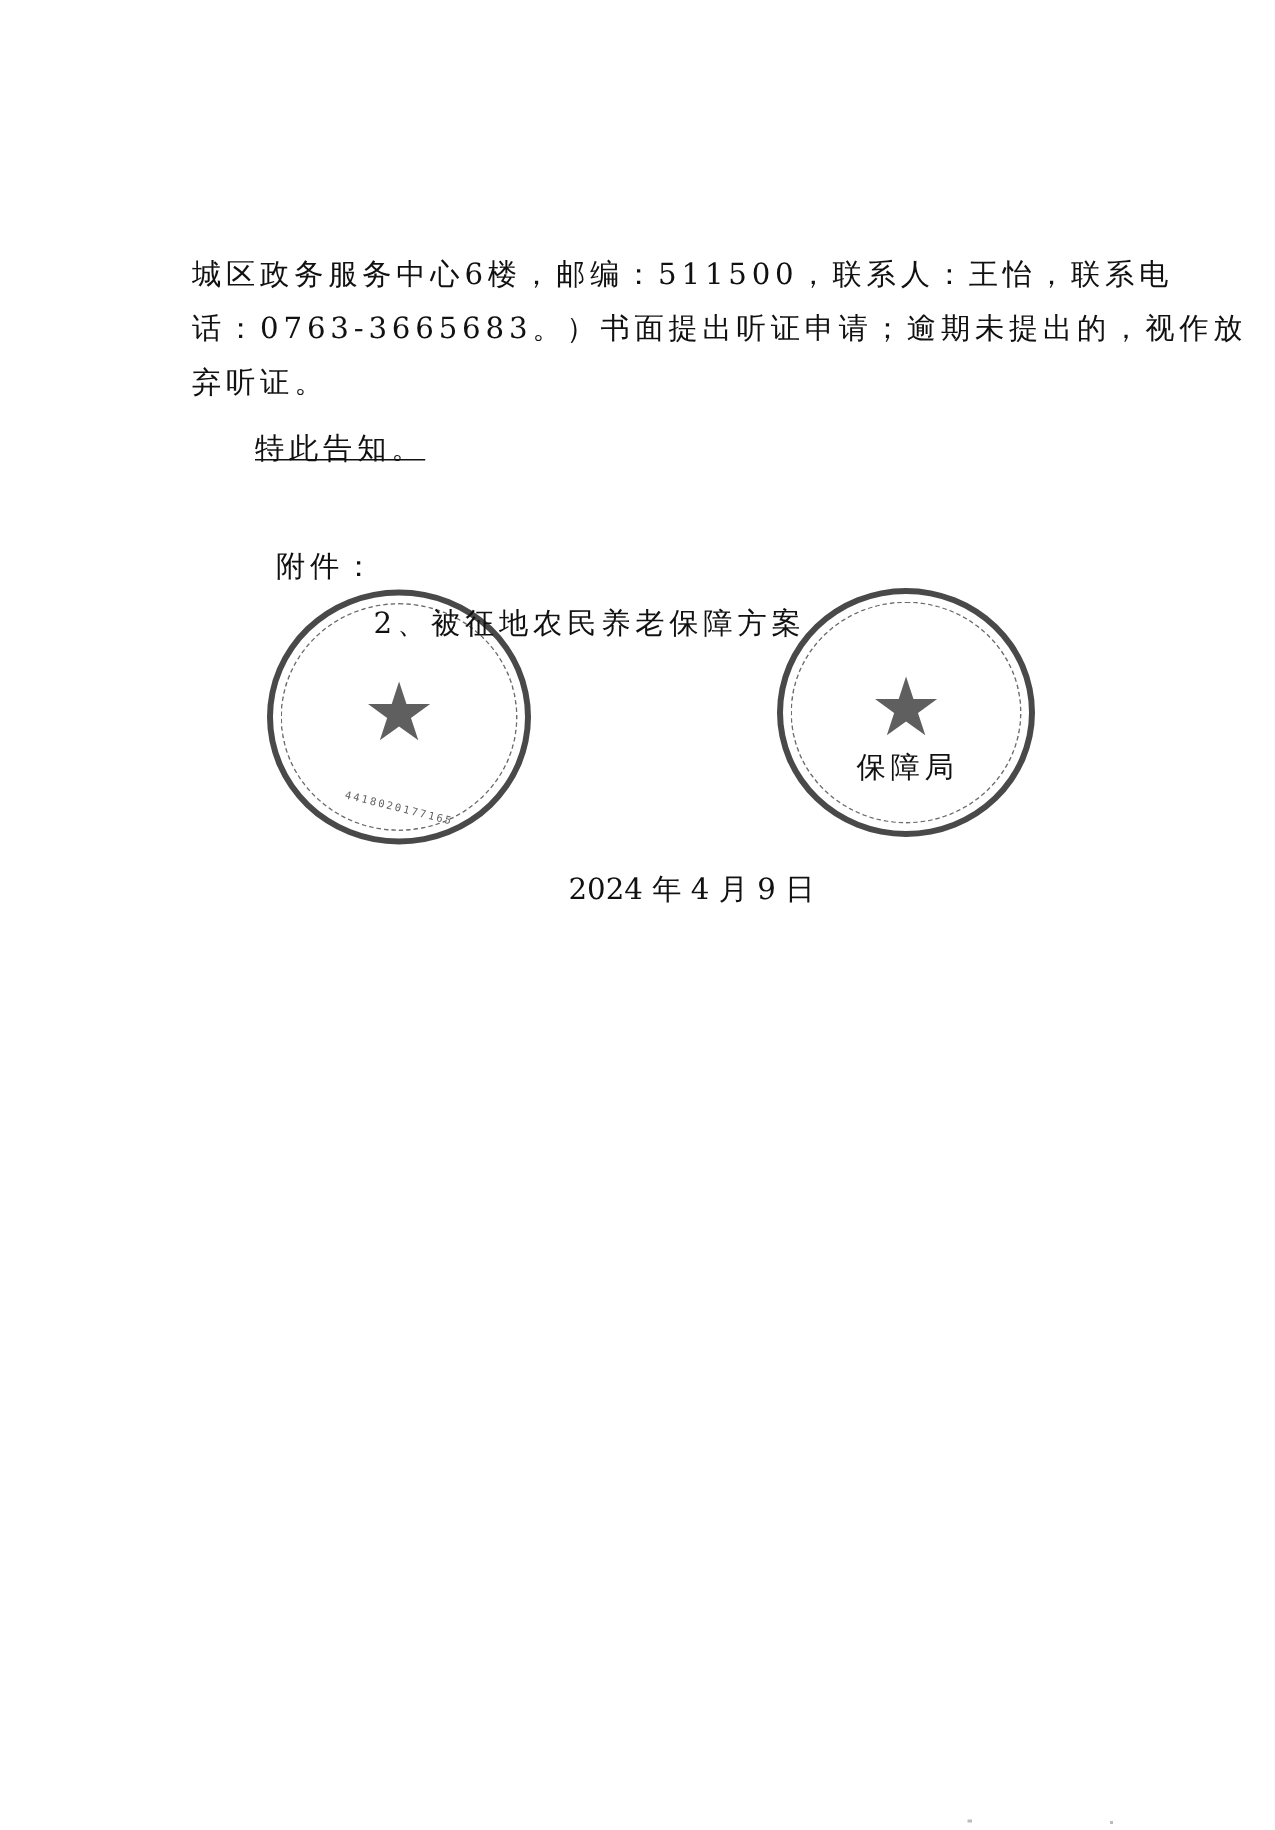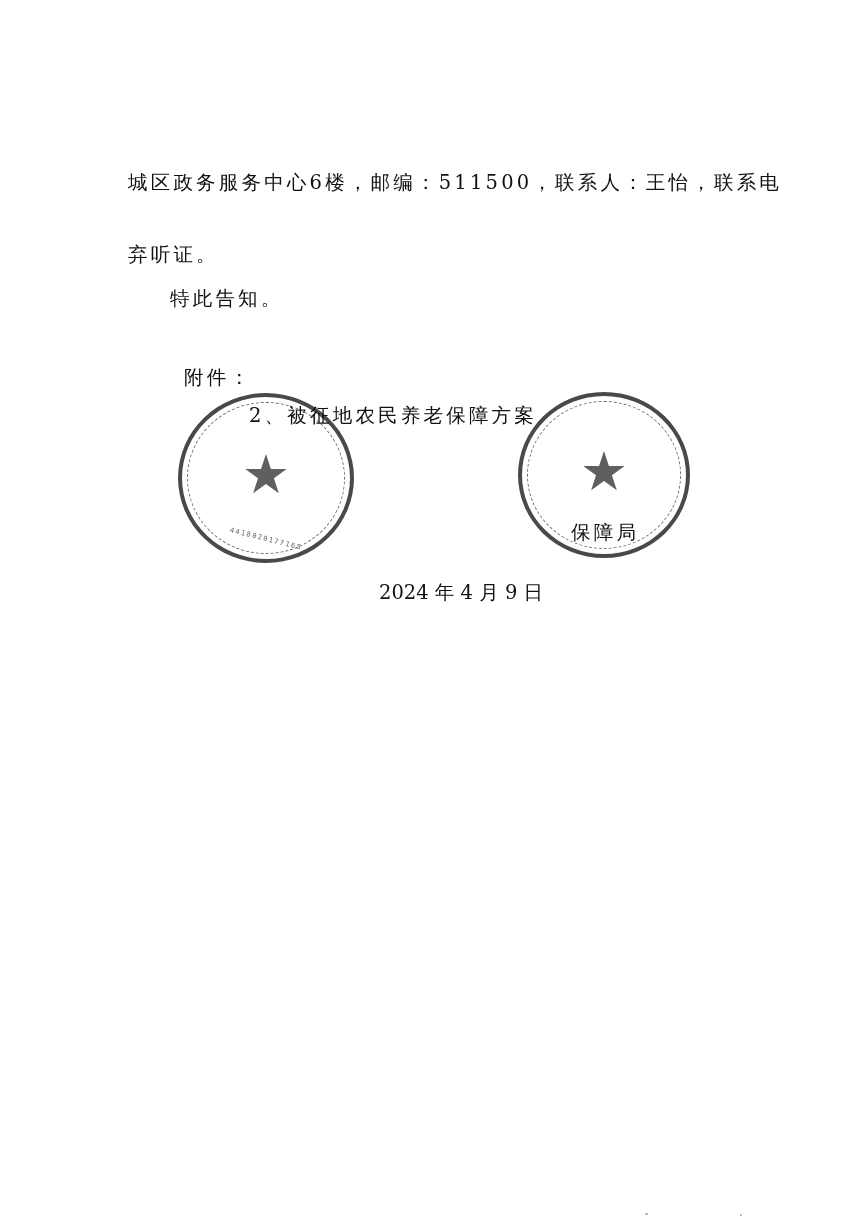--- a/index.html
+++ b/index.html
@@ -22,28 +22,29 @@
   <div class="code">4418020177165</div>
 </div>
 
 <div class="seal" style="left:518px; top:392px; width:172px; height:166px;">
   <div class="ring"></div>
   <div class="star">★</div>
 </div>
 
 <div class="text-layer">
   <div class="line" style="left:128px; top:171px;">城区政务服务中心6楼，邮编：511500，联系人：王怡，联系电</div>
+  <div class="line" style="left:128px; top:207px;">话：0763-3665683。）书面提出听证申请；逾期未提出的，视作放</div>
   <div class="line" style="left:128px; top:243px;">弃听证。</div>
 
-  <div class="line" style="left:170px; top:287px;">特此告知。</div>
+  <div class="line" style="left:170px; top:287px;text-decoration:underline;">特此告知。</div>
 
   <div class="line" style="left:184px; top:366px;">附件：</div>
   <div class="line" style="left:249px; top:404px;">2、被征地农民养老保障方案</div>
 
-  <div class="line" style="left:571px; top:521px;text-align:right;">保障局</div>
+  <div class="line" style="left:571px; top:500px;text-align:right;">保障局</div>
 
   <div class="line" style="left:379px; top:581px; letter-spacing:0;">
     <span>2024</span>
     <span>年</span>
     <span>4</span>
     <span>月</span>
     <span>9</span>
     <span>日</span>
   </div>
 </div>

